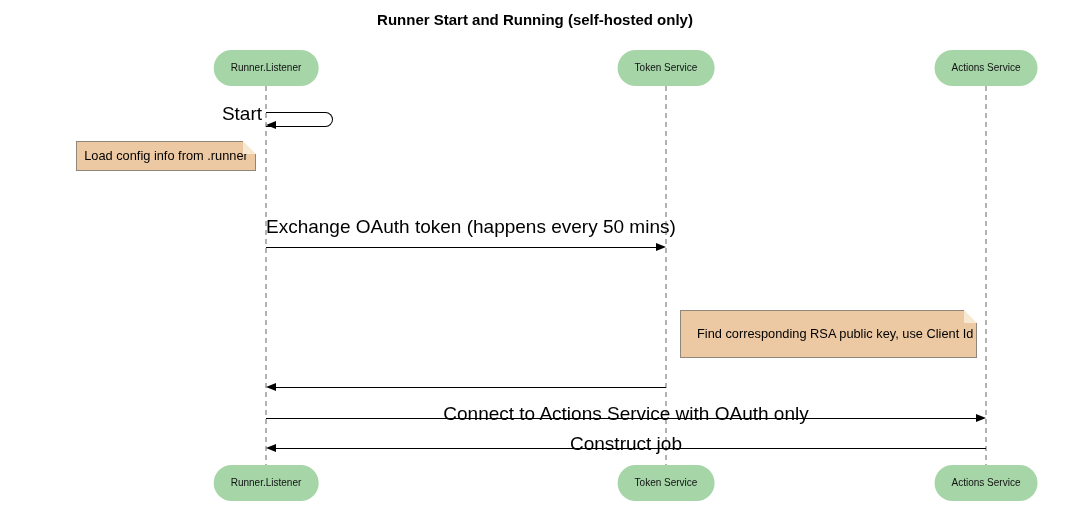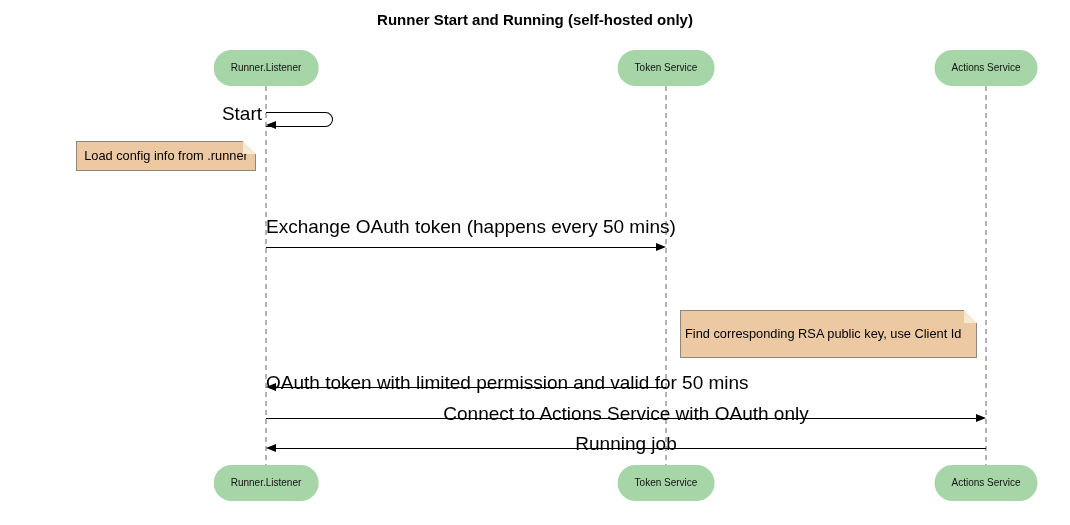--- a/index.html
+++ b/index.html
@@ -47,21 +47,21 @@
     border-radius:0 9px 9px 0;
   }
   .note{
     position:absolute;background:var(--note-fill);
     border:1px solid var(--note-border);
     font-size:12.8px;color:var(--text);
     display:flex;flex-direction:column;justify-content:center;
     box-sizing:border-box;
   }
   .note.centered{align-items:center;text-align:center;}
-  .note.leftalign{align-items:flex-start;padding-left:4px;}
+  .note.leftalign{align-items:flex-start;padding-left:16px;}
   .note::before{
     content:"";position:absolute;top:-1px;right:-1px;width:0;height:0;
     border-style:solid;border-width:0 13px 13px 0;
     border-color:transparent var(--background) var(--note-fold) transparent;
   }
   .note .ln{display:block;white-space:nowrap;line-height:18px;}
 </style>
 </head>
 <body>
 
@@ -88,29 +88,28 @@
 
   <div class="msg-label center" style="left:266px;width:400px;top:216px;">Exchange OAuth token (happens every 50 mins)</div>
   <div class="msg-line" style="left:266px;top:247px;width:391px;"></div>
   <div class="ah right" style="left:656px;top:243px;"></div>
 
 
   <div class="note leftalign" style="left:680px;top:310px;width:297px;height:48px;">
     <span class="ln">Find corresponding RSA public key, use Client Id</span>
   </div>
 
-  <div class="msg-label center" style="left:266px;width:400px;top:372px;">OAuth token with limited permission and valid for 50 mins</div>
   <div class="msg-line" style="left:276px;top:387px;width:390px;"></div>
   <div class="ah left" style="left:266px;top:383px;"></div>
 
   <div class="msg-label center" style="left:266px;width:720px;top:403px;">Connect to Actions Service with OAuth only</div>
   <div class="msg-line" style="left:266px;top:418px;width:711px;"></div>
   <div class="ah right" style="left:976px;top:414px;"></div>
 
-  <div class="msg-label center" style="left:266px;width:720px;top:433px;">Running job</div>
+  <div class="msg-label center" style="left:266px;width:720px;top:433px;">Construct job</div>
   <div class="msg-line" style="left:276px;top:448px;width:710px;"></div>
   <div class="ah left" style="left:266px;top:444px;"></div>
 
   <div class="participant" style="left:266px;top:465px;">Runner.Listener</div>
   <div class="participant" style="left:666px;top:465px;">Token Service</div>
   <div class="participant" style="left:986px;top:465px;">Actions Service</div>
 
 </div>
 
 </body></html>

